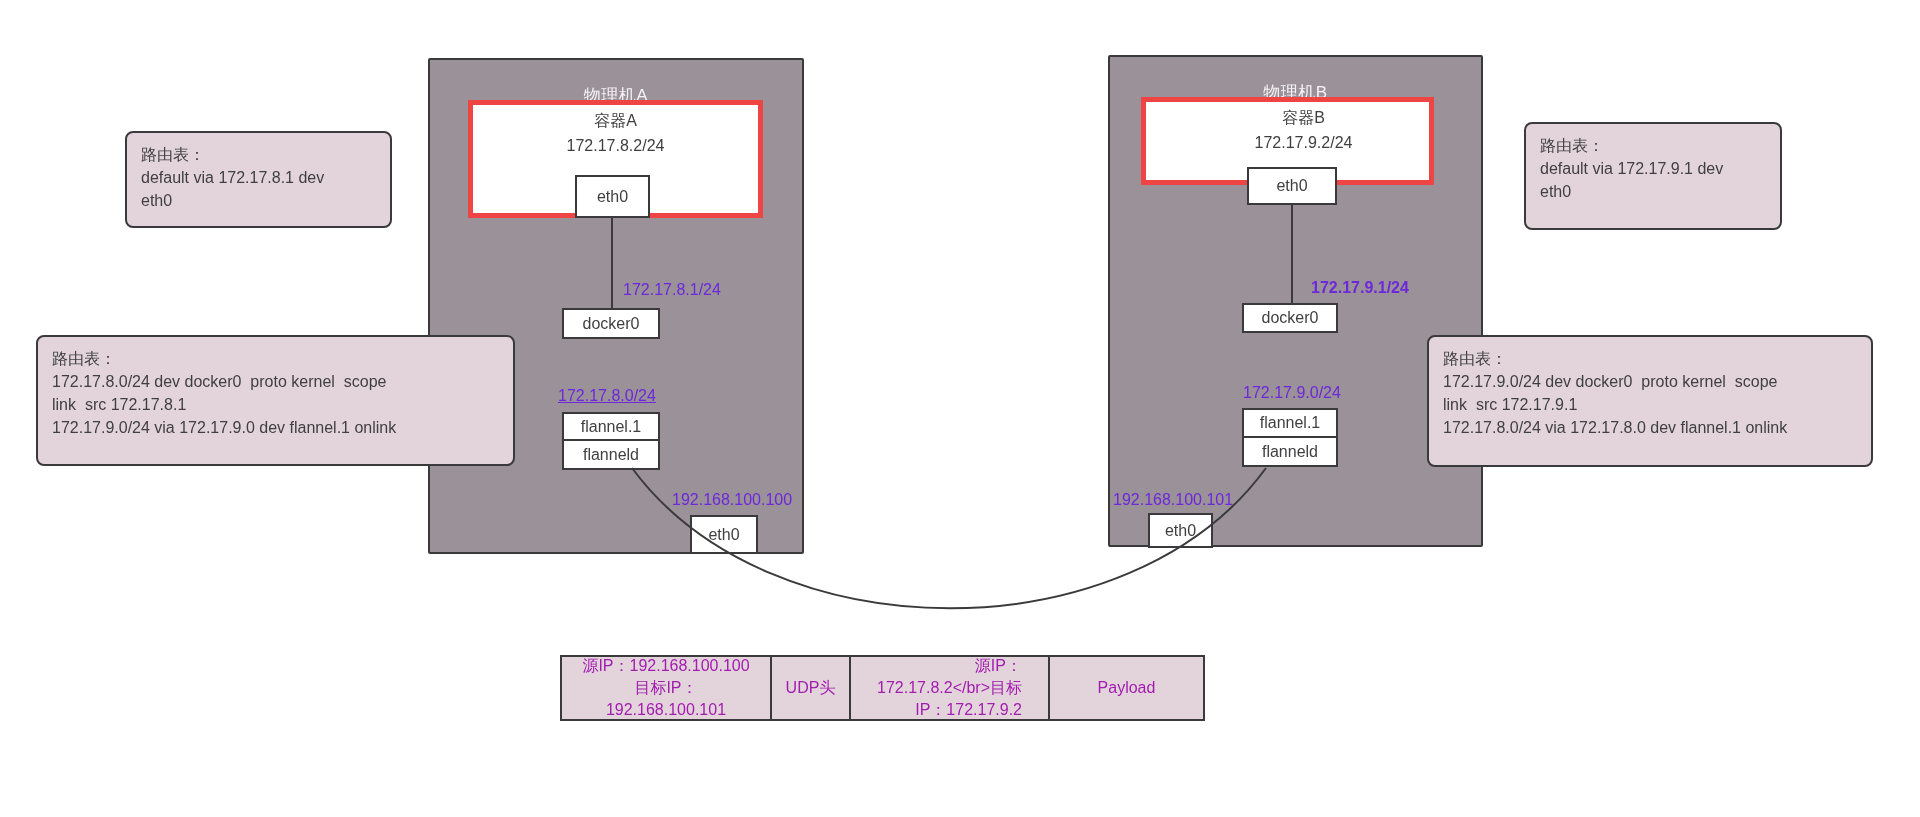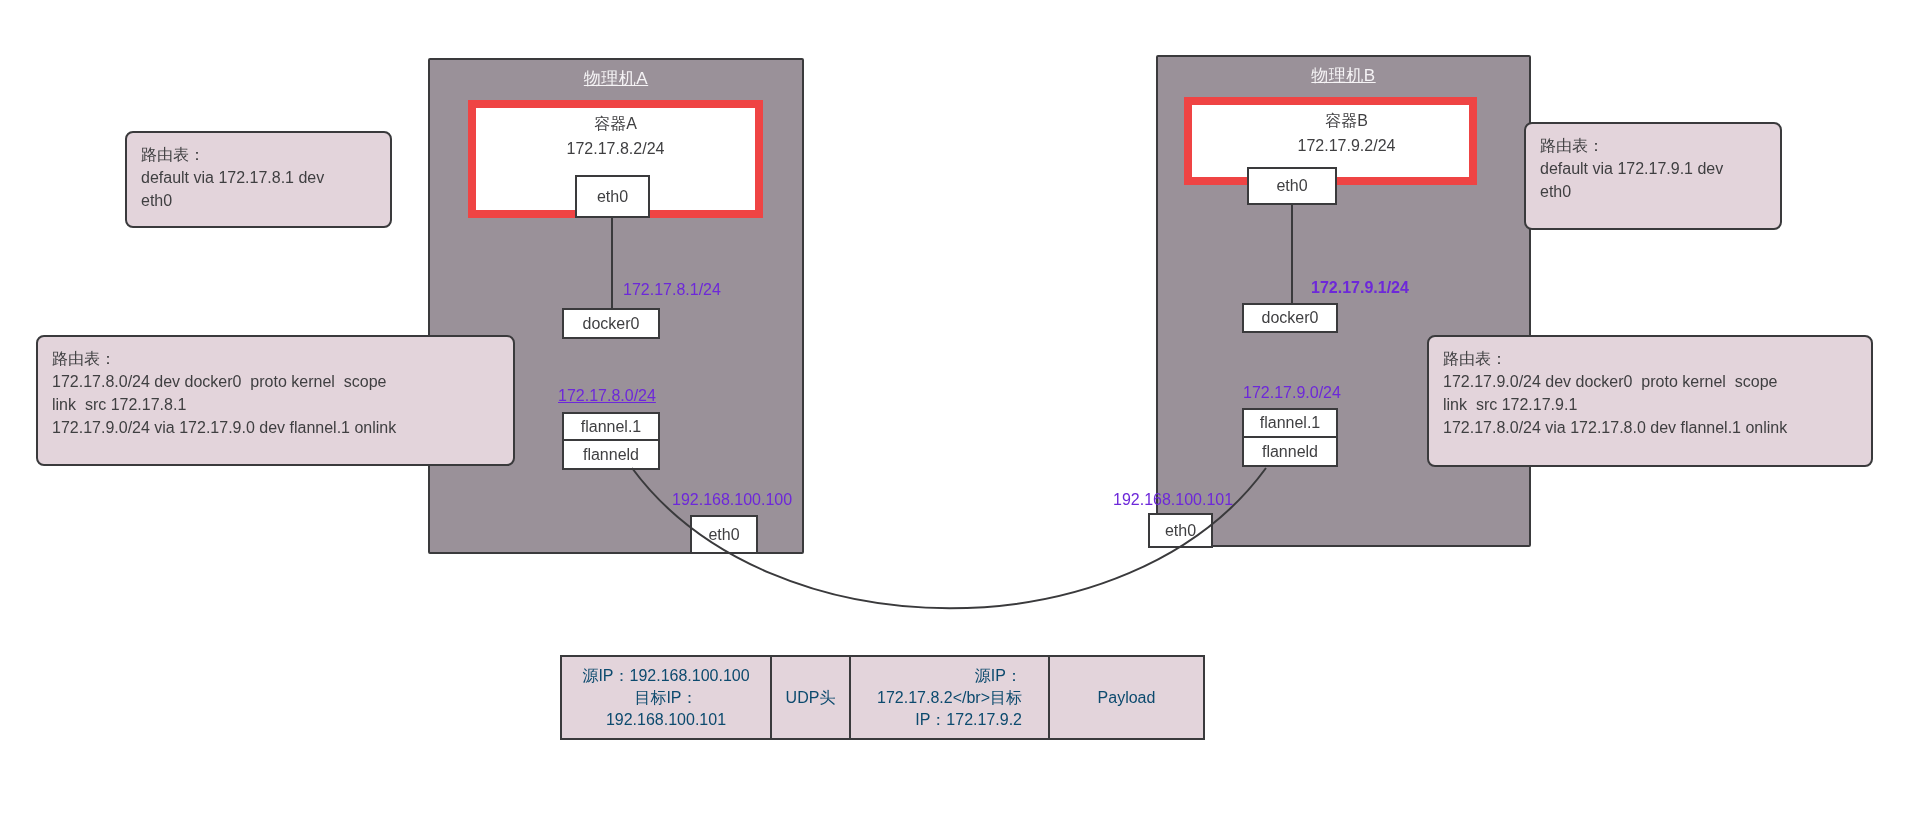--- a/index.html
+++ b/index.html
@@ -5,73 +5,73 @@
   html,body{margin:0;padding:0;background:#ffffff;}
   *{box-sizing:border-box;}
   #canvas{
     position:relative;width:1920px;height:817px;background:#ffffff;
     font-family:"Liberation Sans", sans-serif;color:#3f3f41;overflow:hidden;
   }
   .machine{
     position:absolute;background:#9a9199;border:2px solid #3a3a3c;border-radius:2px;z-index:1;
   }
   .machine-title{
-    text-align:center;padding-top:7px;font-size:17px;color:#f5f3f5;letter-spacing:0.5px;text-decoration:underline;
+    text-align:center;padding-top:24px;font-size:17px;color:#f5f3f5;letter-spacing:0.5px;
   }
   .container-box{
-    position:absolute;background:#ffffff;border:8px solid #ef4444;text-align:center;z-index:2;
+    position:absolute;background:#ffffff;border:5px solid #ef4444;text-align:center;z-index:2;
   }
   .container-title{font-size:16px;padding-top:6px;}
   .container-ip{font-size:16px;margin-top:5px;}
   .small-box{
     position:absolute;background:#ffffff;border:2px solid #3a3a3c;z-index:2;
     display:flex;align-items:center;justify-content:center;font-size:16px;color:#3f3f41;
   }
   .iface-ip{
     position:absolute;color:#6d28d9;font-size:16px;z-index:2;white-space:nowrap;
   }
   .svg-layer{position:absolute;left:0;top:0;z-index:3;pointer-events:none;}
   .route-panel{
     position:absolute;background:#e3d4db;border:2px solid #3a3a3c;border-radius:8px;
     padding:10px 14px;font-size:16px;line-height:23px;color:#3f3f41;
     white-space:pre-wrap;z-index:4;
   }
   .packet{position:absolute;left:560px;top:655px;display:flex;z-index:4;}
   .packet-cell{
-    background:#e3d4db;border:2px solid #3a3a3c;height:85px;
+    background:#e3d4db;border:2px solid #3a3a3c;height:66px;
     display:flex;align-items:center;justify-content:center;text-align:center;
-    font-size:16px;line-height:22px;white-space:pre-wrap;color:#0c4a6e;
+    font-size:16px;line-height:22px;white-space:pre-wrap;color:#a21caf;
   }
   .packet-cell + .packet-cell{margin-left:-2px;}
   .pc-0{width:92px;}
   .pc-1{width:212px;}
   .pc-2{width:81px;}
   .pc-3{width:201px;text-align:right;}
   .pc-4{width:157px;}
 </style>
 </head>
 <body>
 
 <div id="canvas">
 
   <div class="machine" style="left:428px;top:58px;width:376px;height:496px;">
     <div class="machine-title">物理机A</div>
   </div>
 
-  <div class="machine" style="left:1156px;top:55px;width:375px;height:492px;">
+  <div class="machine" style="left:1108px;top:55px;width:375px;height:492px;">
     <div class="machine-title">物理机B</div>
   </div>
 
   <div class="container-box" style="left:468px;top:100px;width:295px;height:118px;">
     <div class="container-title">容器A</div>
     <div class="container-ip">172.17.8.2/24</div>
   </div>
   <div class="small-box" style="left:575px;top:175px;width:75px;height:43px;">eth0</div>
 
-  <div class="container-box" style="left:1184px;top:97px;width:293px;height:88px;padding-left:32px;">
+  <div class="container-box" style="left:1141px;top:97px;width:293px;height:88px;padding-left:32px;">
     <div class="container-title">容器B</div>
     <div class="container-ip">172.17.9.2/24</div>
   </div>
   <div class="small-box" style="left:1247px;top:167px;width:90px;height:38px;">eth0</div>
 
   <div class="small-box" style="left:562px;top:308px;width:98px;height:31px;">docker0</div>
   <div class="iface-ip" style="left:623px;top:281px;">172.17.8.1/24</div>
 
   <div class="iface-ip" style="left:558px;top:387px;text-decoration:underline;">172.17.8.0/24</div>
   <div class="small-box" style="left:562px;top:412px;width:98px;height:29px;">flannel.1</div>

